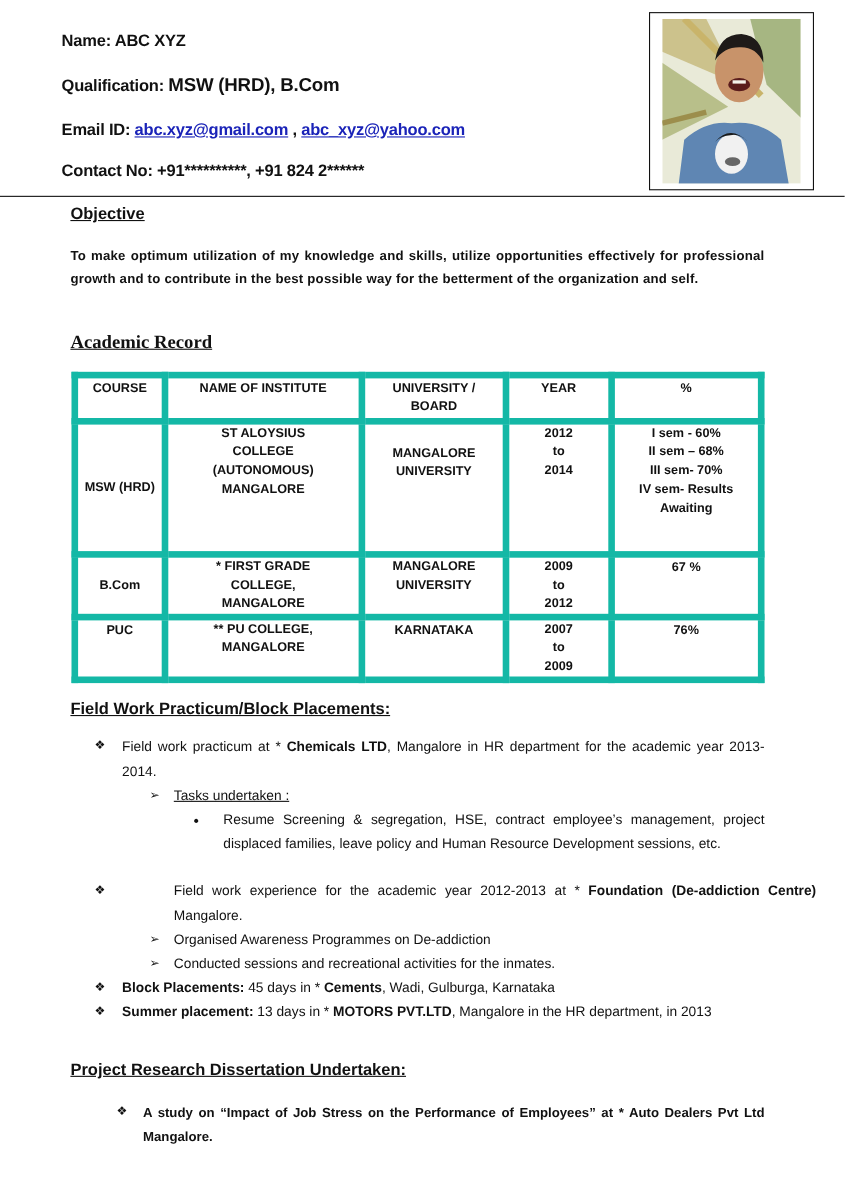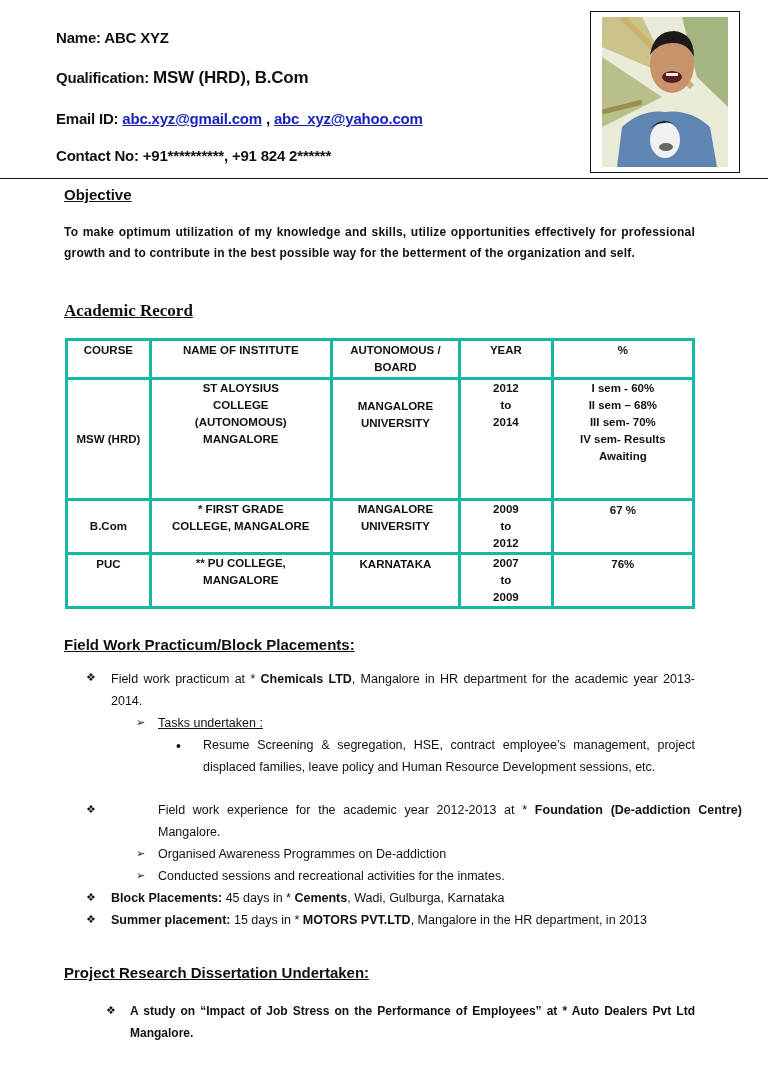--- a/index.html
+++ b/index.html
@@ -11,21 +11,21 @@
   .rule { position: absolute; left: 0; width: 768px; top: 178px; height: 0; border-top: 1.5px solid #111; }
   .photo-frame { position: absolute; left: 590px; top: 11px; width: 150px; height: 162px;
                  border: 1.5px solid #111; background: #fff; box-sizing: border-box; }
   .photo { position: absolute; left: 11px; top: 5px; width: 126px; height: 150px; overflow: hidden; }
   .section-title { position: absolute; left: 64px; font-weight: bold; font-size: 15px; text-decoration: underline; }
   .serif-title { font-family: "Liberation Serif", serif; font-size: 17px; }
   .para { position: absolute; left: 64px; width: 631px; font-weight: bold; font-size: 12px;
           line-height: 21px; text-align: justify; letter-spacing: 0.2px; }
   table.acad { position: absolute; left: 65px; top: 338px; width: 630px; border-collapse: collapse;
                font-weight: bold; font-size: 11.5px; text-align: center; }
-  table.acad td, table.acad th { border: 3px solid #14b8a6; padding: 1px 4px; line-height: 17px; vertical-align: top; }
+  table.acad td, table.acad th { border: 6px solid #14b8a6; padding: 1px 4px; line-height: 17px; vertical-align: top; }
   table.acad th { font-weight: bold; height: 34px; }
   .subhead { position: absolute; left: 64px; font-weight: bold; font-size: 15px; text-decoration: underline; }
   .item { position: absolute; font-size: 12.5px; line-height: 22px; text-align: justify; }
   .bullet { position: absolute; font-size: 11px; }
   b { font-weight: bold; }
 </style>
 </head>
 <body>
 
 <div class="hdr-line" style="top:29px;">Name: ABC XYZ</div>
@@ -70,21 +70,21 @@
     <col style="width:86px">
       <col style="width:183px">
       <col style="width:128px">
       <col style="width:87px">
       <col style="width:146px">
   </colgroup>
   <thead>
     <tr>
       <th>COURSE</th>
       <th>NAME OF INSTITUTE</th>
-      <th>AUTONOMOUS / BOARD</th>
+      <th>UNIVERSITY / BOARD</th>
       <th>YEAR</th>
       <th>%</th>
     </tr>
   </thead>
   <tbody>
     <tr style="height:121px;">
       <td style="vertical-align:middle;">MSW (HRD)</td>
       <td style="padding:0 30px;">ST ALOYSIUS COLLEGE (AUTONOMOUS) MANGALORE</td>
       <td style="padding:18px 25px 0;">MANGALORE UNIVERSITY</td>
       <td style="padding:0 32px;">2012 to 2014</td>
@@ -134,18 +134,18 @@
 <span class="bullet" style="left:136px; top:869px;">➢</span>
 <div class="item" style="left:158px; top:865px;">Conducted sessions and recreational activities for the inmates.</div>
 
 <span class="bullet" style="left:86px; top:891px;">❖</span>
 <div class="item" style="left:111px; top:887px;">
   <b>Block Placements:</b><span> 45 days in * </span><b>Cements</b><span>, Wadi, Gulburga, Karnataka</span>
 </div>
 
 <span class="bullet" style="left:86px; top:913px;">❖</span>
 <div class="item" style="left:111px; top:909px; width:584px;">
-  <b>Summer placement:</b><span> 15 days in * </span><b>MOTORS PVT.LTD</b><span>, Mangalore  in the HR department, in 2013</span>
+  <b>Summer placement:</b><span> 13 days in * </span><b>MOTORS PVT.LTD</b><span>, Mangalore  in the HR department, in 2013</span>
 </div>
 
 <div class="subhead" style="top:964px;">Project Research Dissertation Undertaken:</div>
 <span class="bullet" style="left:106px; top:1004px;">❖</span>
 <div class="item" style="left:130px; top:1000px; width:565px; font-weight:bold; font-size:12px;">A study on “Impact of Job Stress on the Performance of Employees” at * Auto Dealers Pvt Ltd Mangalore.</div>
 
 </body></html>

